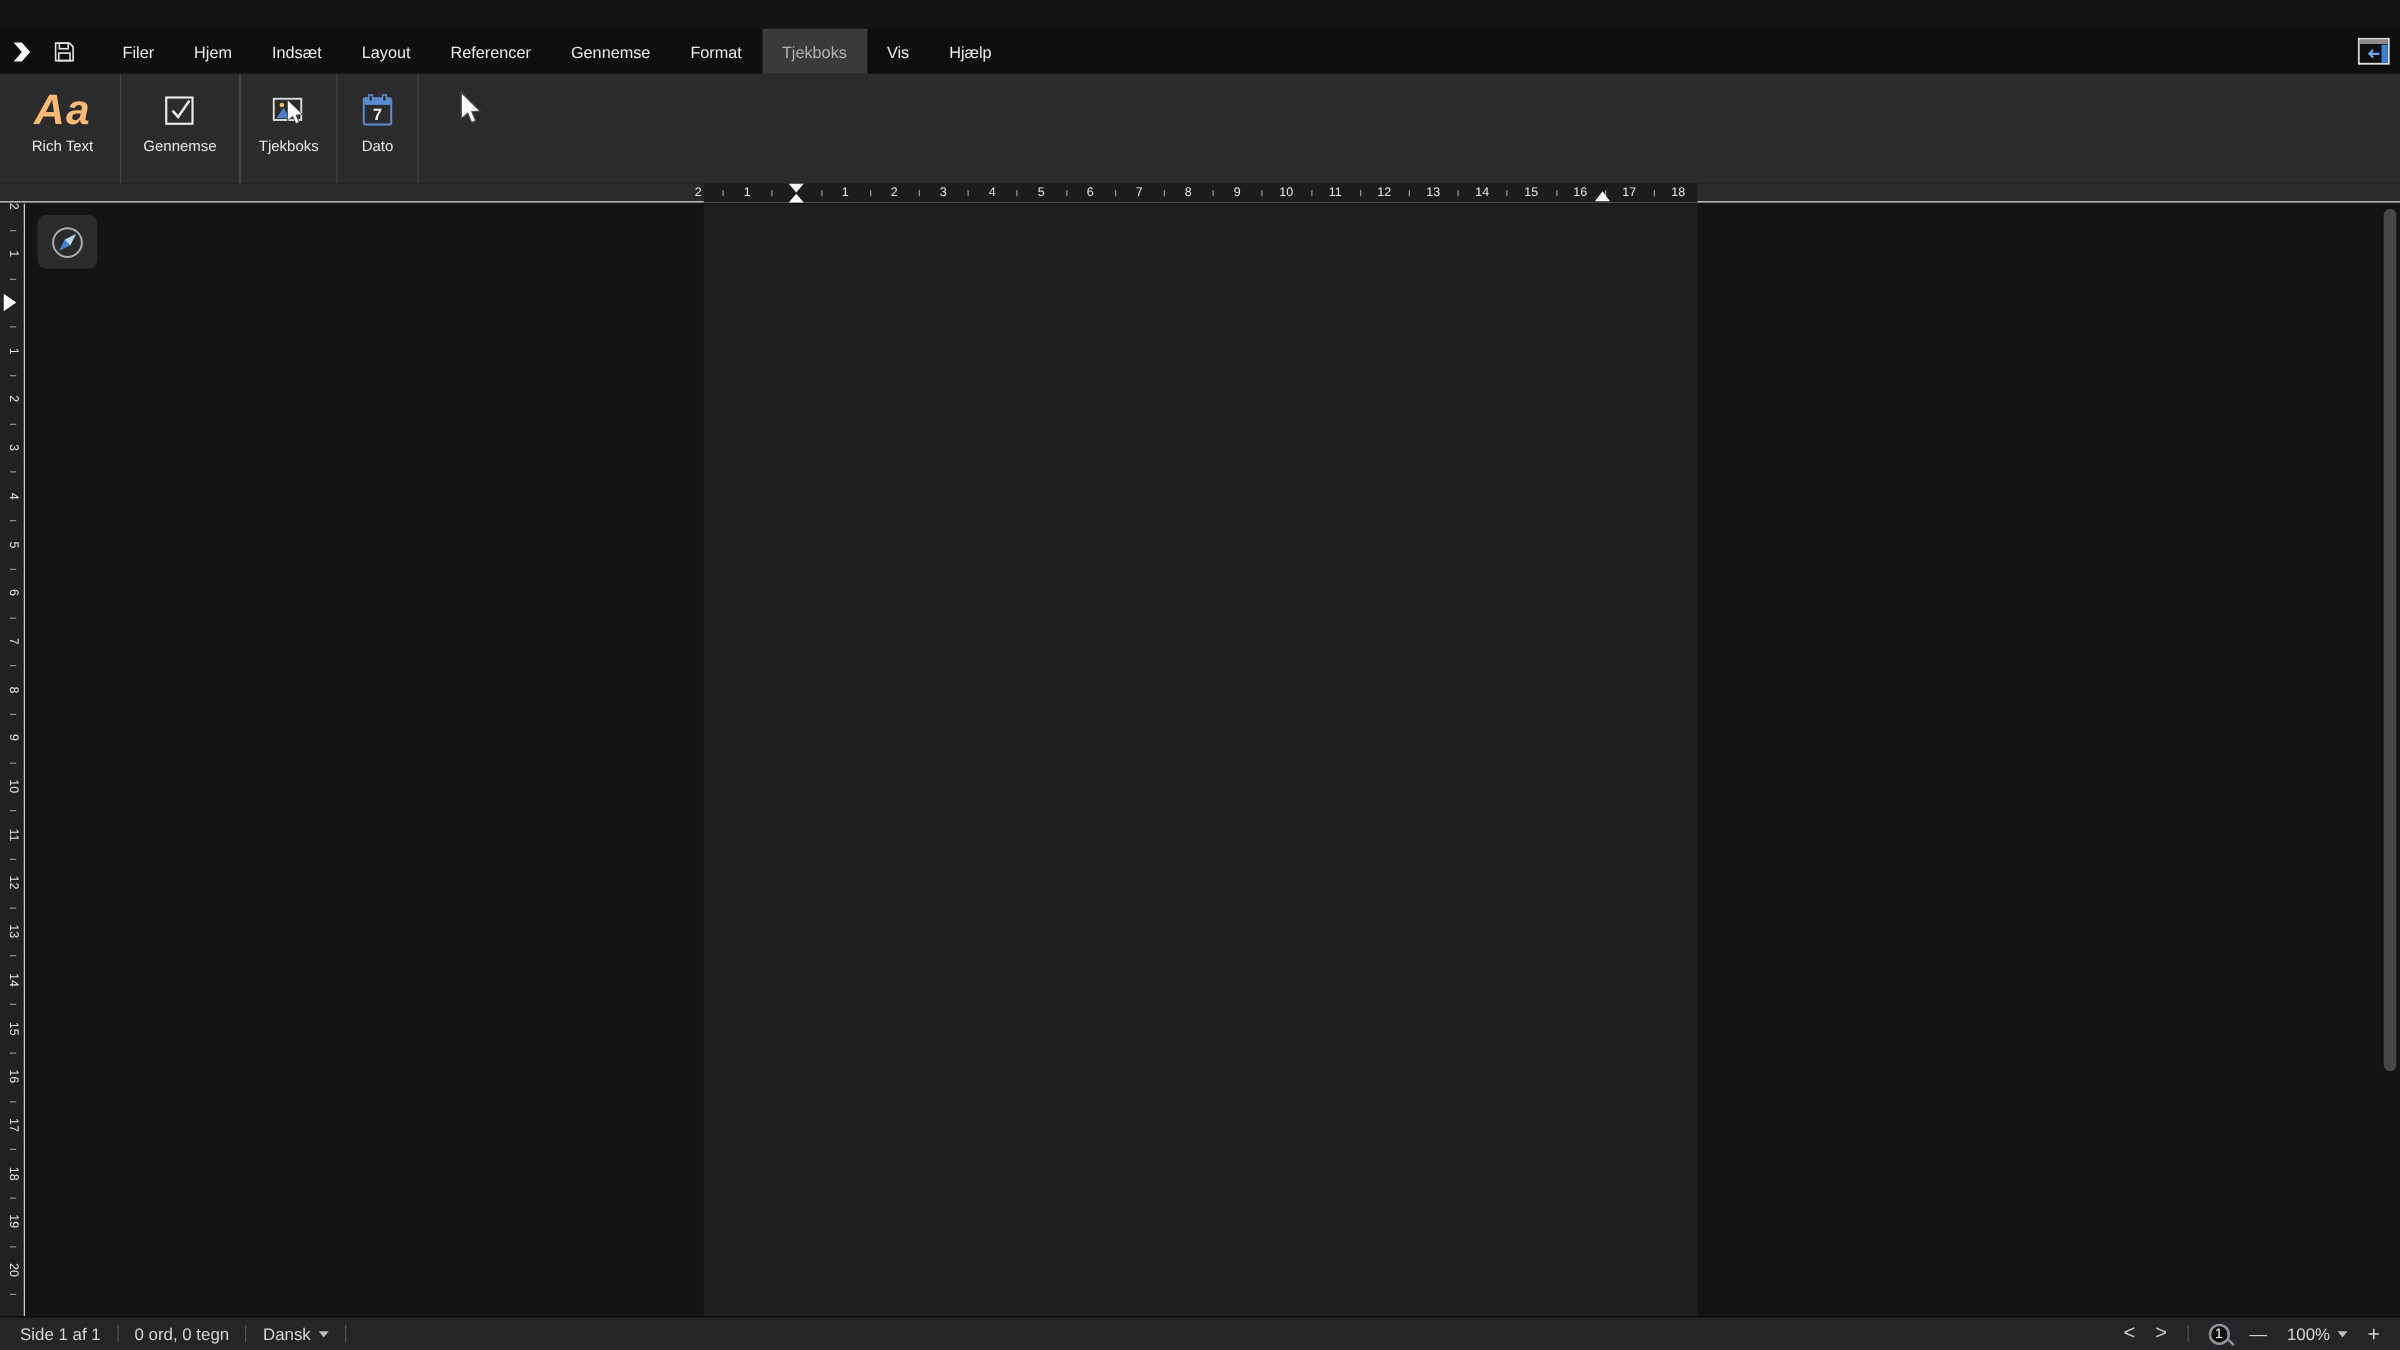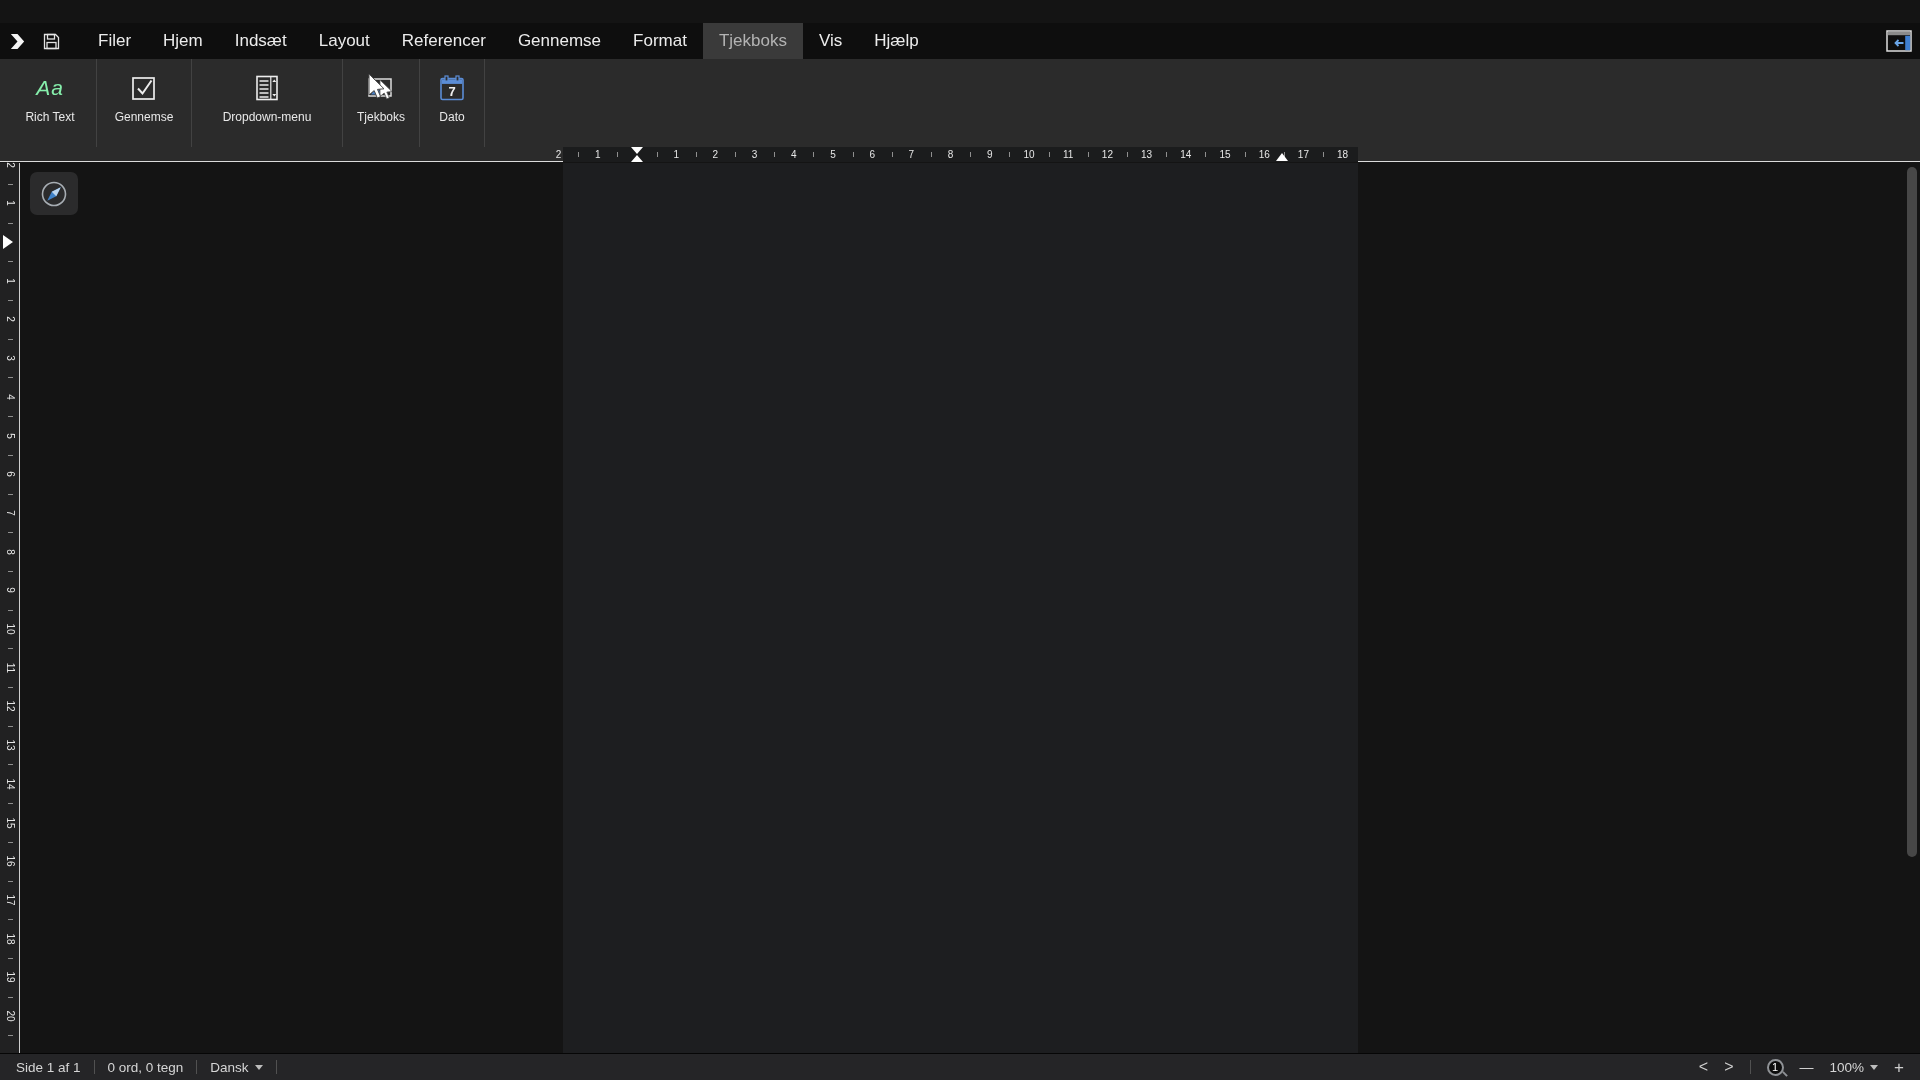--- a/index.html
+++ b/index.html
@@ -14,36 +14,36 @@
   .win-title { margin-left:8px; font-size:12px; color:#151515; }
   .win-controls { margin-left:auto; display:flex; height:100%; }
   .win-btn { width:46px; height:100%; display:flex; align-items:center; justify-content:center; }
 
   
   .menubar { position:absolute; top:23px; left:0; width:100%; height:36px;
              background:#0e0e0e; display:flex; align-items:stretch; }
   .mb-logo, .mb-save { display:flex; align-items:center; justify-content:center; }
   .mb-logo { width:34px; }
   .mb-save { width:34px; margin-right:14px; }
-  .menu-item { display:flex; align-items:center; padding:0 16px; font-size:17px;
+  .menu-item { display:flex; align-items:center; padding:0 16px; font-size:13px;
                color:#ececec; cursor:default; }
   .menu-item.active { background:#3a3a3a; color:#b3b3b3; }
   .mb-sidebar { margin-left:auto; width:42px; display:flex; align-items:center; justify-content:center; }
 
   
   .toolbar { position:absolute; top:59px; left:0; width:100%; height:88px;
              background:#2b2b2b; display:flex; align-items:stretch; padding-left:4px; }
   .tb-btn { display:flex; flex-direction:column; align-items:center; justify-content:flex-start;
             padding-top:11px; }
   .tb-icon { height:36px; display:flex; align-items:center; justify-content:center; }
   .tb-label { margin-top:4px; font-size:12px; color:#e8e8e8; white-space:nowrap; }
   .tb-btn.disabled .tb-label { color:#7d7d7d; }
   .tb-sep { width:1px; background:#424242; }
-  .rt-glyph { font-style:italic; font-size:21px; color:#86efac;
-              font-family:"Liberation Sans", sans-serif; letter-spacing:1px; }
+  .rt-glyph { font-style:italic; font-size:34px; color:#fdba74;
+              font-family:"Liberation Sans", sans-serif; letter-spacing:1px;font-weight:bold; }
 
   
   .hruler { position:absolute; top:147px; left:0; width:100%; height:15px;
             background:#2b2b2b; border-bottom:1px solid #dcdcdc; }
   .hruler-page { position:absolute; left:563px; width:795px; top:0; height:15px; background:#1b1c1d; }
   .hnum { position:absolute; top:0; height:15px; line-height:15px; width:16px; margin-left:-8px;
           text-align:center; font-size:10px; color:#e6e6e6; }
   .htick { position:absolute; top:5px; width:1px; height:5px; background:#8f8f8f; }
   .marker-hourglass { position:absolute; top:0; width:12px; margin-left:-6px; height:15px; }
   .marker-hourglass .t { position:absolute; top:0; left:0; width:0; height:0;
@@ -169,32 +169,20 @@
       <div class="tb-btn" style="width: 94px;">
         <div class="tb-icon">
           <svg width="30" height="30" viewBox="0 0 30 30">
       <rect x="4" y="5" width="21" height="21" fill="none" stroke="#ededed" stroke-width="1.7"></rect>
       <path d="M9 15.5 l4.5 5 L22.5 7.5" fill="none" stroke="#ededed" stroke-width="2"></path>
           </svg>
         </div>
         <div class="tb-label">Gennemse</div>
       </div>
       <div class="tb-sep"></div>
-      <div class="tb-btn" style="width: 150px;">
-        <div class="tb-icon">
-          <svg width="30" height="30" viewBox="0 0 30 30">
-      <rect x="5" y="3.5" width="20" height="23" fill="none" stroke="#ededed" stroke-width="1.6"></rect>
-      <path d="M7.5 8 h9 M7.5 12 h9 M7.5 16 h9 M7.5 20 h9 M7.5 24 h9" stroke="#ededed" stroke-width="1.4"></path>
-      <path d="M18.8 3.5 V26.5" stroke="#ededed" stroke-width="1.2"></path>
-      <path d="M20.3 9 h4 l-2 -2.6 Z" fill="#ededed"></path>
-      <path d="M20.3 21 h4 l-2 2.6 Z" fill="#ededed"></path>
-          </svg>
-        </div>
-        <div class="tb-label">Dropdown-menu</div>
-      </div>
       <div class="tb-sep"></div>
       <div class="tb-btn" style="width: 76px;">
         <div class="tb-icon">
           <svg width="30" height="30" viewBox="0 0 30 30">
       <rect x="3" y="6" width="22" height="17" fill="none" stroke="#dddddd" stroke-width="1.5"></rect>
       <circle cx="9.5" cy="11" r="1.8" fill="#e7c15c"></circle>
       <path d="M5 21.5 L11 13 L15.5 21.5 Z" fill="#4a7fc1"></path>
       <path d="M14 7 L14 23.5 L18.2 20 L20.7 25.8 L23.3 24.7 L20.8 19.1 L26 18.6 Z" fill="#ffffff" stroke="#5a5a5a" stroke-width="0.8"></path>
           </svg>
         </div>

